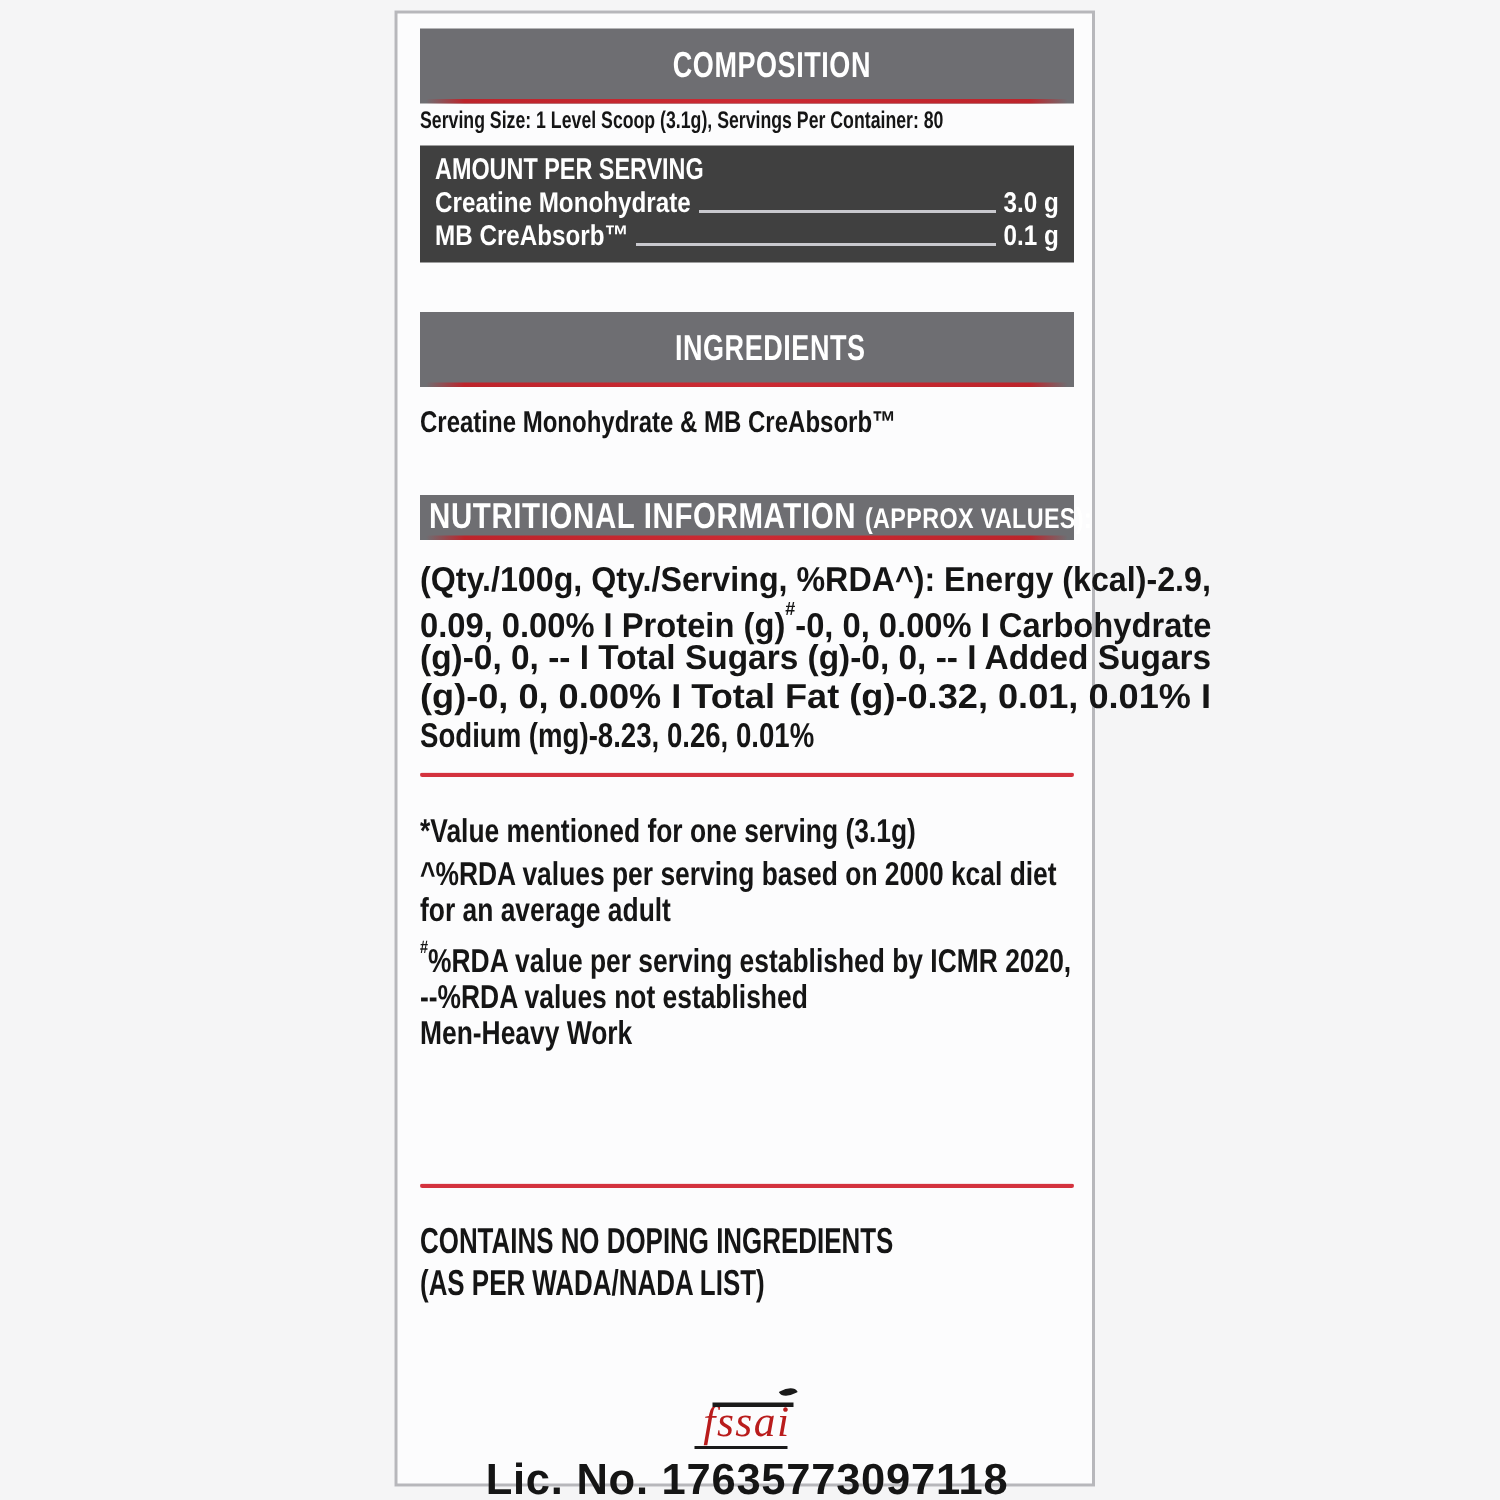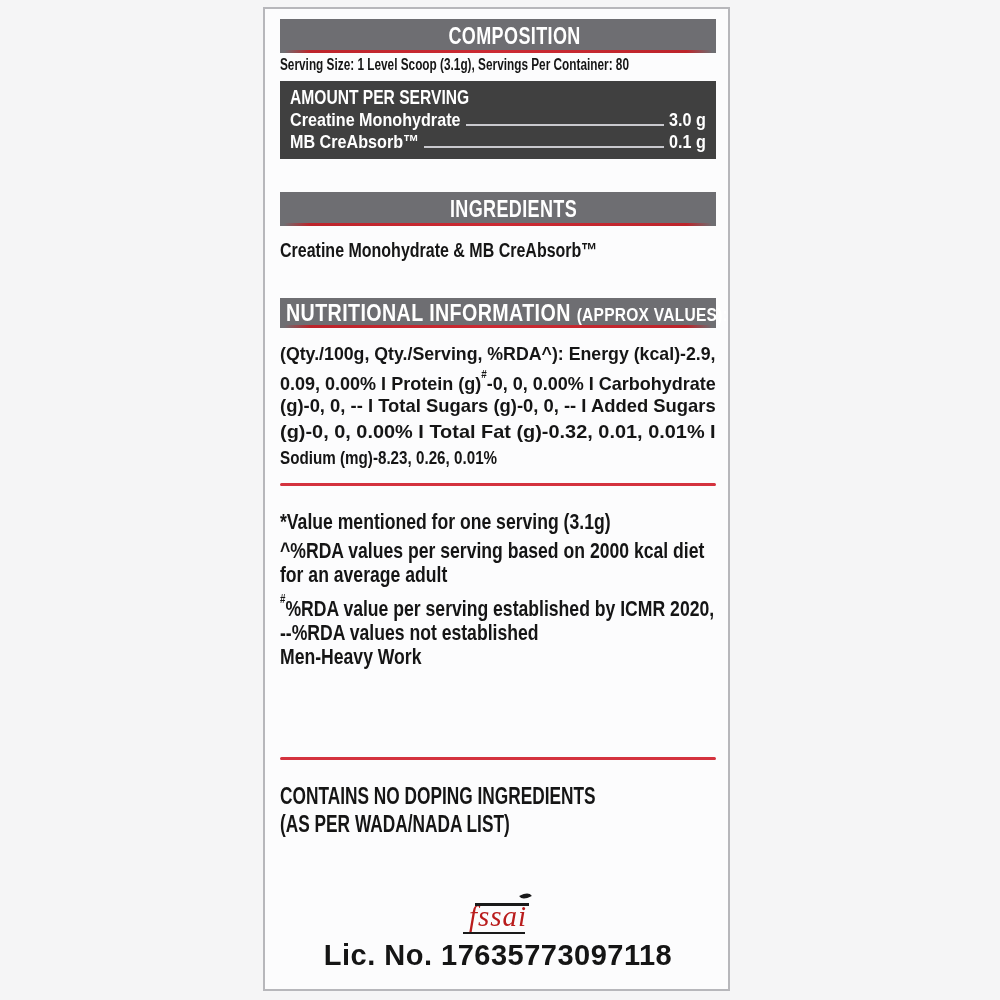--- a/index.html
+++ b/index.html
@@ -14,21 +14,21 @@
     position:absolute;left:263px;top:7px;width:467px;height:984px;
     box-sizing:border-box;
     background:#fcfcfd;
     border:2px solid #b7b7bb;
     padding:0 12px 0 15px;
   }
   .col{width:436px;}
 
   
   .bar{
-    position:relative;height:34px;margin-top:10px;
+    position:relative;height:50px;margin-top:10px;
     background:#6e6e72;
     display:flex;align-items:center;justify-content:center;
   }
   .bar.left-align{justify-content:flex-start;height:30px;margin-top:36px;}
   .bar-inner{width:100%;text-align:center;line-height:1;}
   .bar.left-align .bar-inner{text-align:left;padding-left:6px;}
   .bar-title{color:#ffffff;font-weight:700;font-size:24px;letter-spacing:0.5px;}
   .bar-title-suffix{color:#ffffff;font-weight:700;font-size:19px;letter-spacing:0.3px;}
   .swoosh{
     position:absolute;left:1%;bottom:0;width:98%;height:3px;border-radius:2px;
@@ -44,21 +44,21 @@
   .amount{
     margin-top:4px;background:#404040;color:#fff;
     padding:4px 10px 6px 10px;box-sizing:border-box;
   }
   .amount-title{font-size:20px;font-weight:700;line-height:24px;}
   .arow{display:flex;align-items:flex-end;font-size:19px;font-weight:700;line-height:22px;justify-content:flex-end;}
   .leader{flex:1;border-bottom:2px solid #c9c9ce;margin:0 5px 5px 5px;min-width:14px;}
 
   .ing-text{margin-top:12px;font-size:20px;font-weight:700;line-height:24px;}
 
-  .para{margin-top:13px;font-size:19px;font-weight:700;}
+  .para{margin-top:13px;font-size:23px;font-weight:700;}
   .pl{line-height:26px;height:26px;}
   sup{font-size:55%;position:relative;top:-0.45em;}
 
   .redline{border:0;border-top:3px solid #d4323e;margin:12px 0 0 0;width:100%;border-radius:2px;}
   .redline.second{margin-top:88px;}
 
   .notes{margin-top:24px;font-size:22px;font-weight:700;}
   .nl{line-height:24px;height:24px;}
   .note-gap{margin-top:5px;}
 

